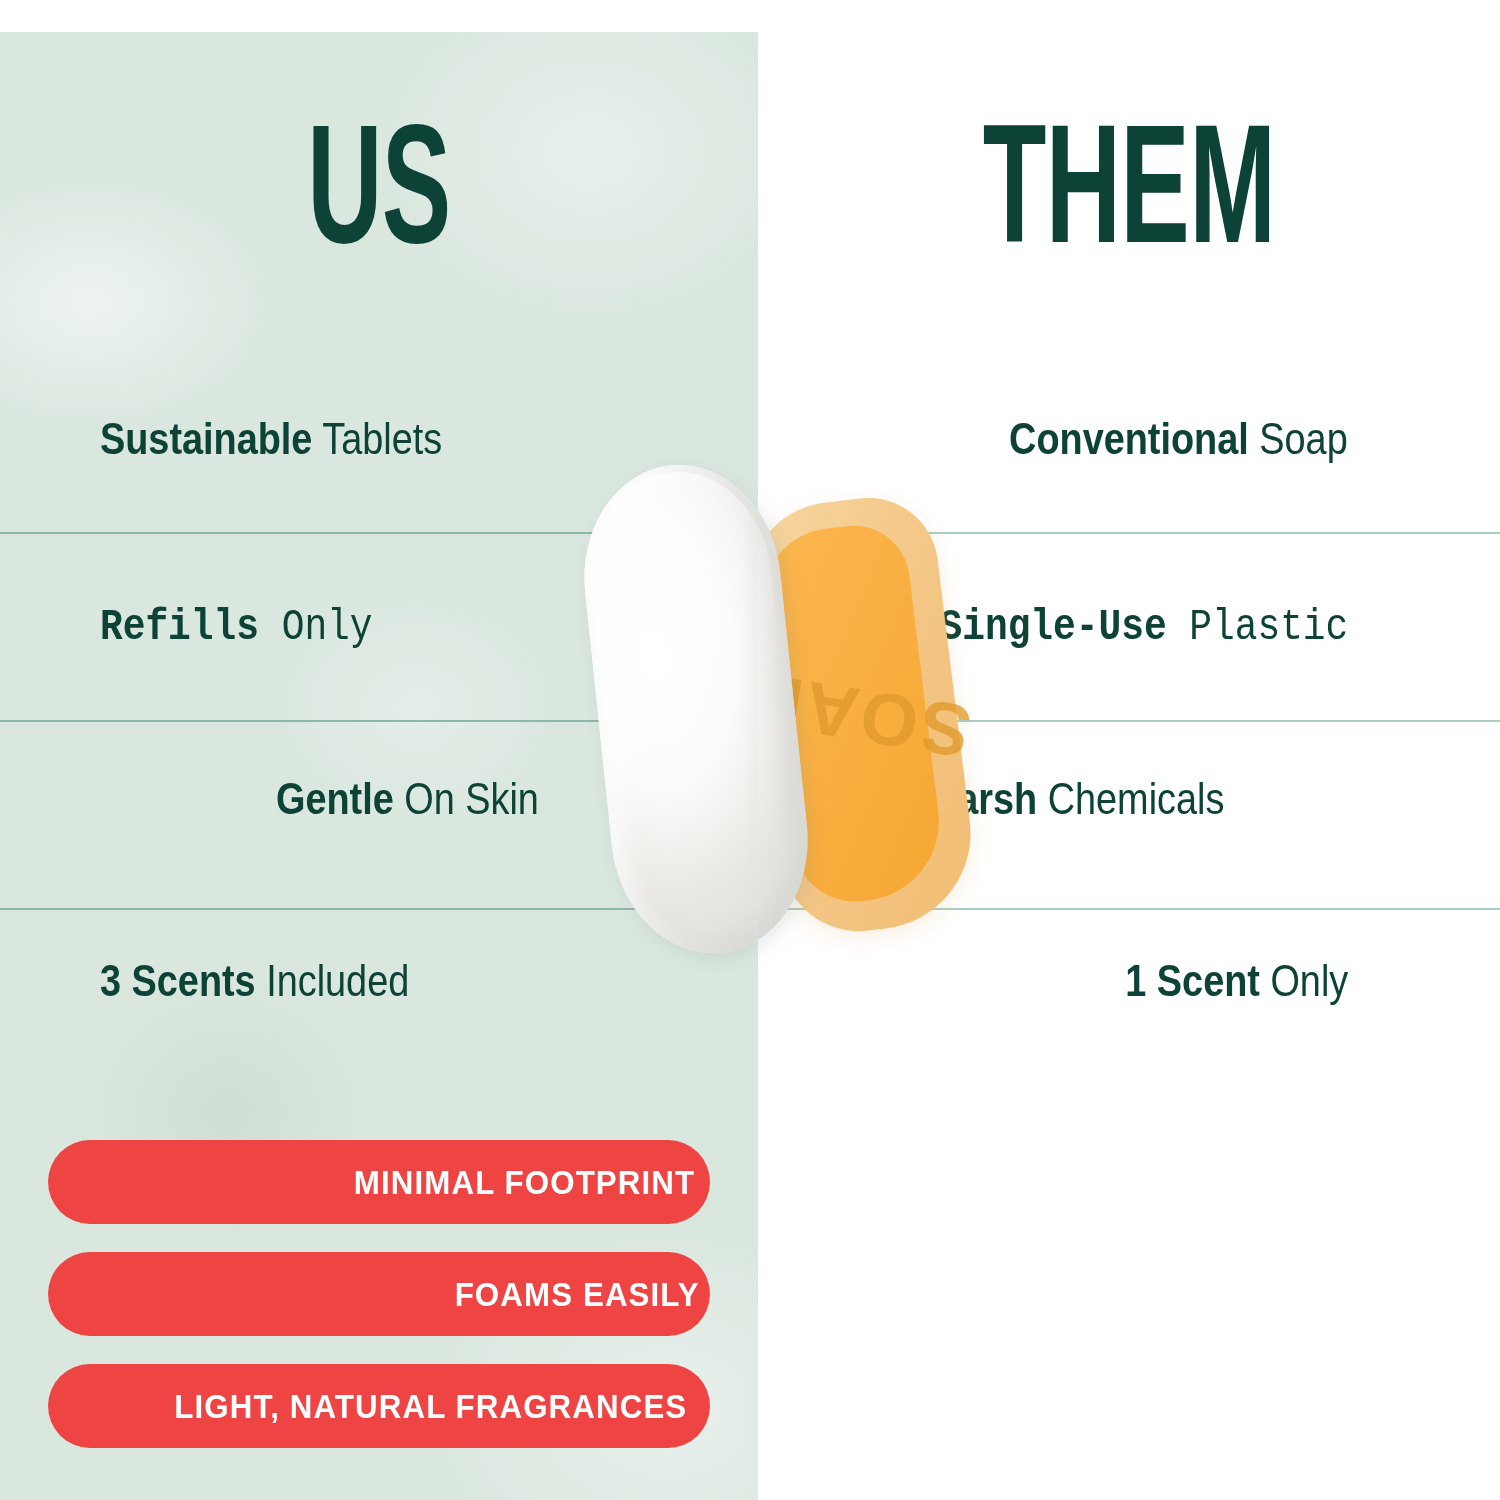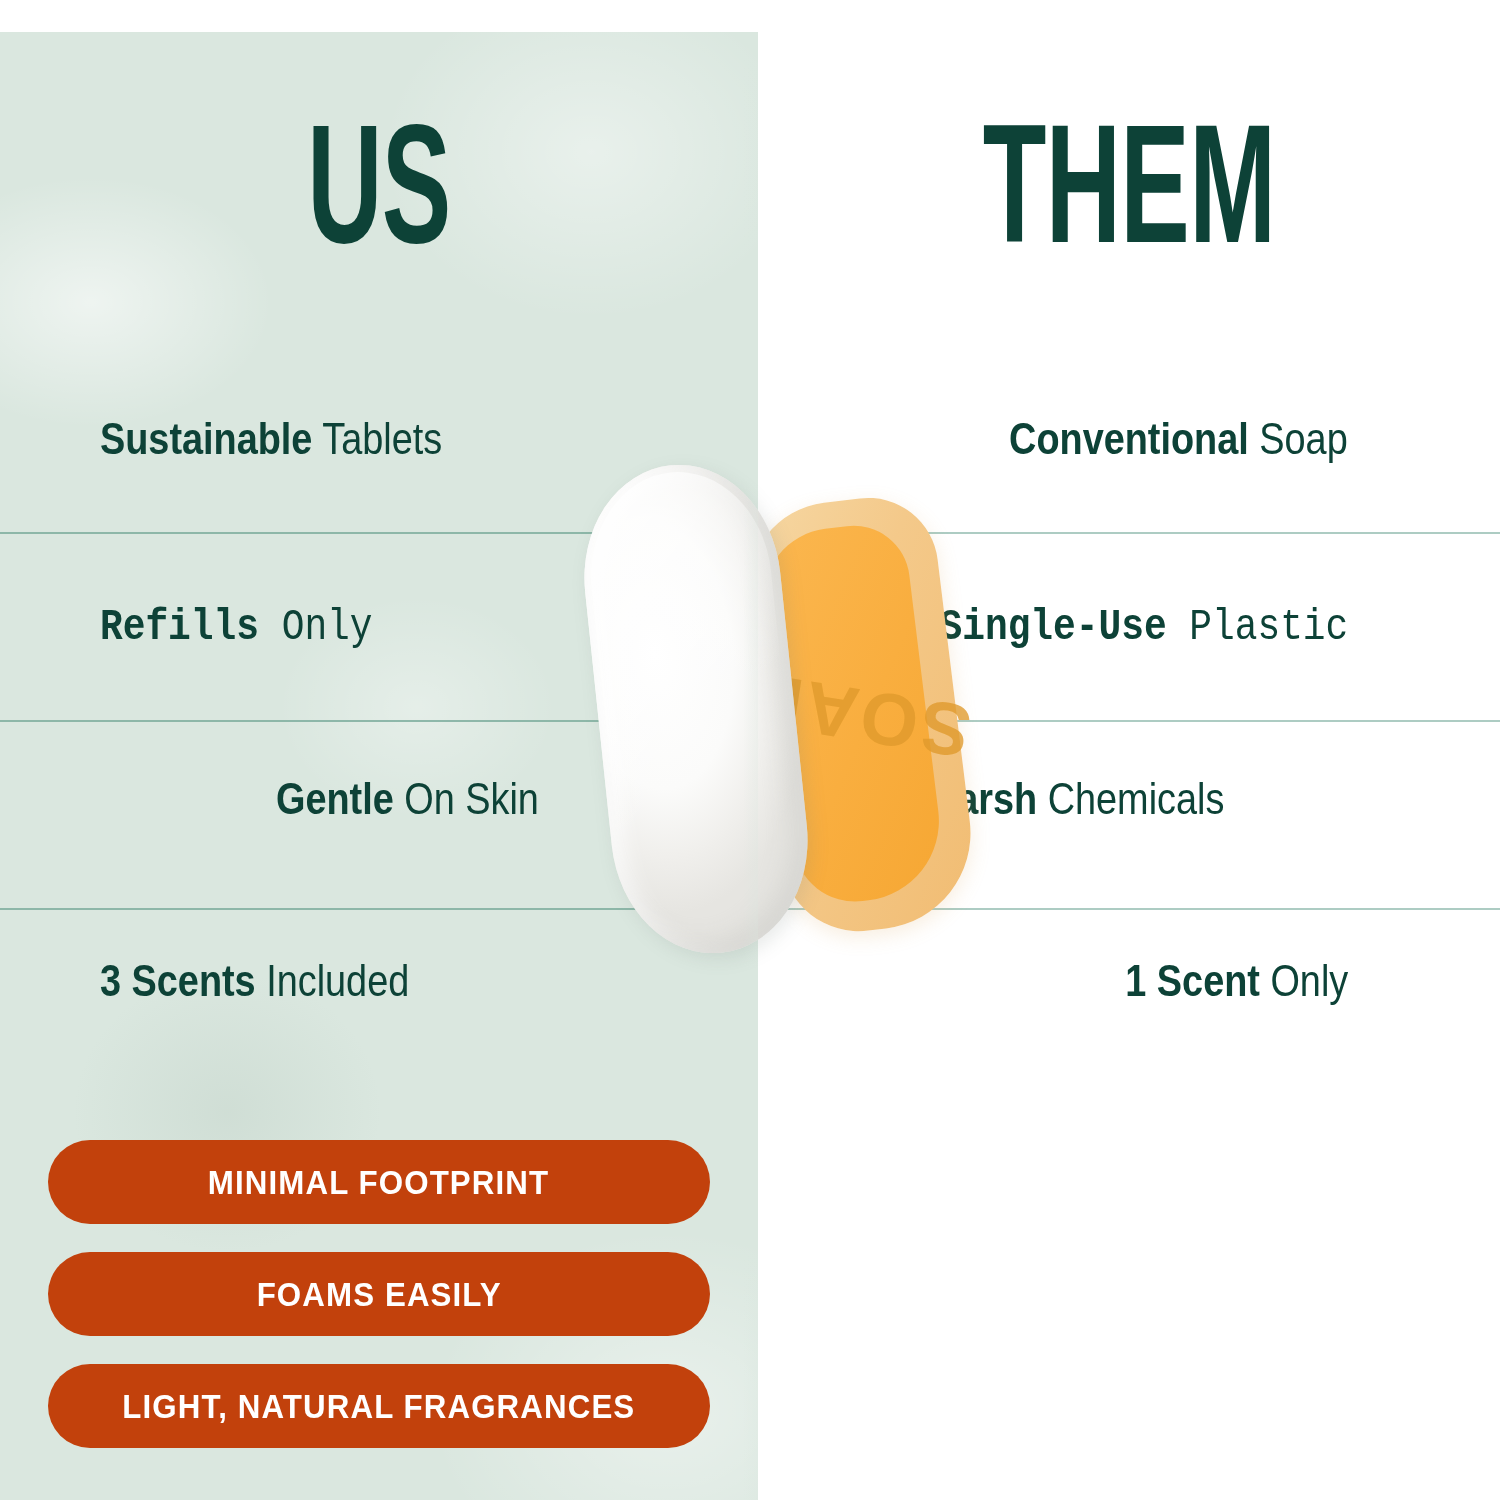--- a/index.html
+++ b/index.html
@@ -234,21 +234,21 @@
     font-weight: 700;
     font-size: 34px;
     letter-spacing: 1.2px;
     margin-bottom: 28px;
     white-space: nowrap;
   }
   .pill .plabel {
     display: inline-block;
     transform: scaleX(0.92);
   }
-  .pill-green { background: #c2410c; }
+  .pill-green { background: #ef4444; justify-content: flex-end; }
   .pill-gray  { background: #a6a6a6; }
 </style>
 </head>
 <body>
 
 <div id="infographic">
 
   <div class="panel panel-left"></div>
   <div class="panel panel-right"></div>
 

